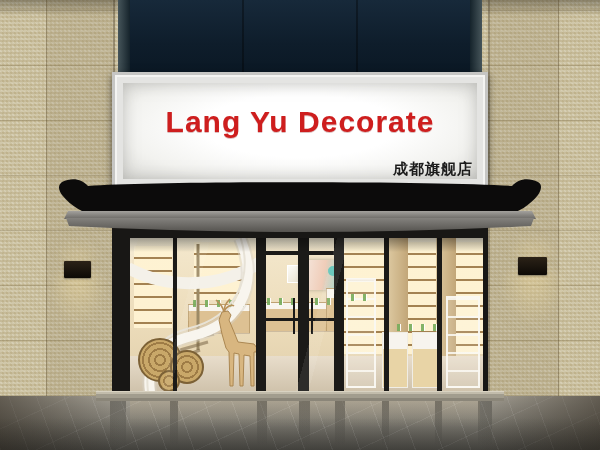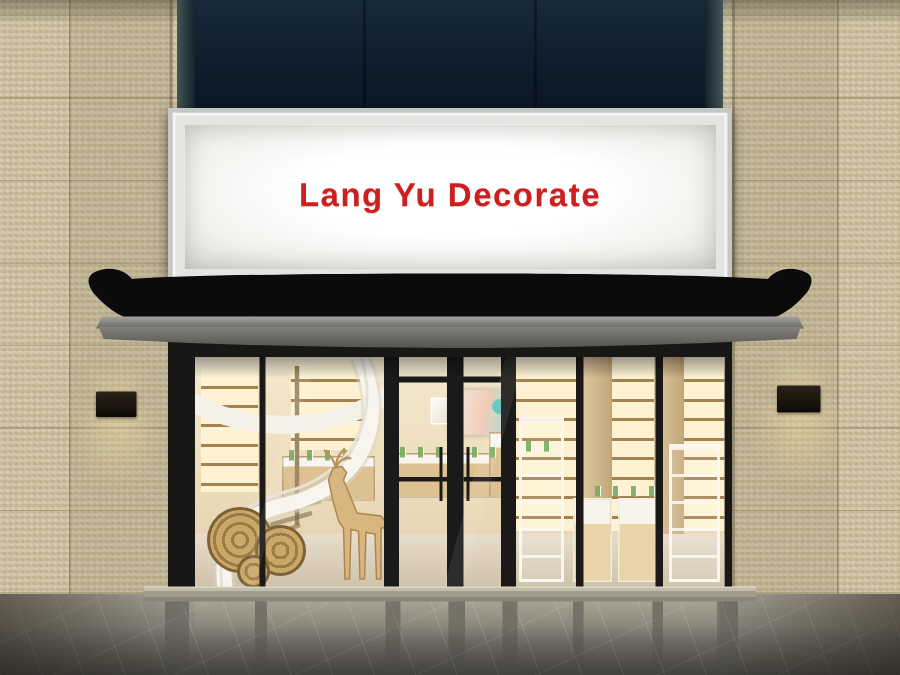--- a/index.html
+++ b/index.html
@@ -36,22 +36,22 @@
   .soffit{left:112px;top:186px;width:376px;height:52px;background:#131211;}
 
   
   .signboard{left:112px;top:72px;width:376px;height:118px;box-sizing:border-box;
     background:#e4e4e2;border:3px solid #c6c6c4;
     box-shadow:0 3px 8px rgba(0,0,0,.55), inset 0 0 0 2px #f4f4f2;}
   .sign-face{position:absolute;left:8px;top:8px;right:8px;bottom:8px;
     background:radial-gradient(ellipse 72% 85% at 50% 45%, #ffffff 38%, #f2f2ef 70%, #d8d8d4 100%);
     box-shadow:inset 0 0 16px rgba(150,150,145,.55);}
   .sign-title{position:absolute;left:0;right:0;top:30px;text-align:center;
-    font-size:22px;font-weight:700;letter-spacing:1px;color:#ce1e1e;
-    text-shadow:0 1px 0 rgba(120,0,0,.25);margin-top:12px;}
+    font-size:30px;font-weight:700;letter-spacing:1px;color:#ce1e1e;
+    text-shadow:0 1px 0 rgba(120,0,0,.25);}
   .sign-subtitle{position:absolute;right:12px;bottom:8px;
     font-size:15px;font-weight:700;color:#1c1c1c;letter-spacing:1px;}
 
   
   .awning{left:58px;top:172px;width:484px;height:66px;}
   .awning svg{display:block;}
   .awning-slogan{position:absolute;right:12px;top:33px;
     font-size:10px;font-style:italic;letter-spacing:1px;
     color:rgba(236,233,226,.92);}
 
@@ -217,20 +217,21 @@
   <div class="abs streak" style="left:110px;width:16px;opacity:.9;"></div>
   <div class="abs streak" style="left:478px;width:14px;opacity:.9;"></div>
   <div class="abs floor-side floor-side-left"></div>
   <div class="abs floor-side floor-side-right"></div>
   <div class="abs floor-bottom-shade"></div>
   <div class="abs threshold"></div>
 
   <div class="abs signboard">
     <div class="sign-face"></div>
     <div class="sign-title">Lang Yu Decorate</div>
+    <div class="sign-subtitle">成都旗舰店</div>
   </div>
 
   <div class="abs awning">
     <svg width="484" height="66" viewBox="0 0 484 66">
       <defs>
         <linearGradient id="valg" x1="0" y1="0" x2="0" y2="1">
           <stop offset="0" stop-color="#84827e"></stop>
           <stop offset="1" stop-color="#55534f"></stop>
         </linearGradient>
         <linearGradient id="barg" x1="0" y1="0" x2="0" y2="1">

